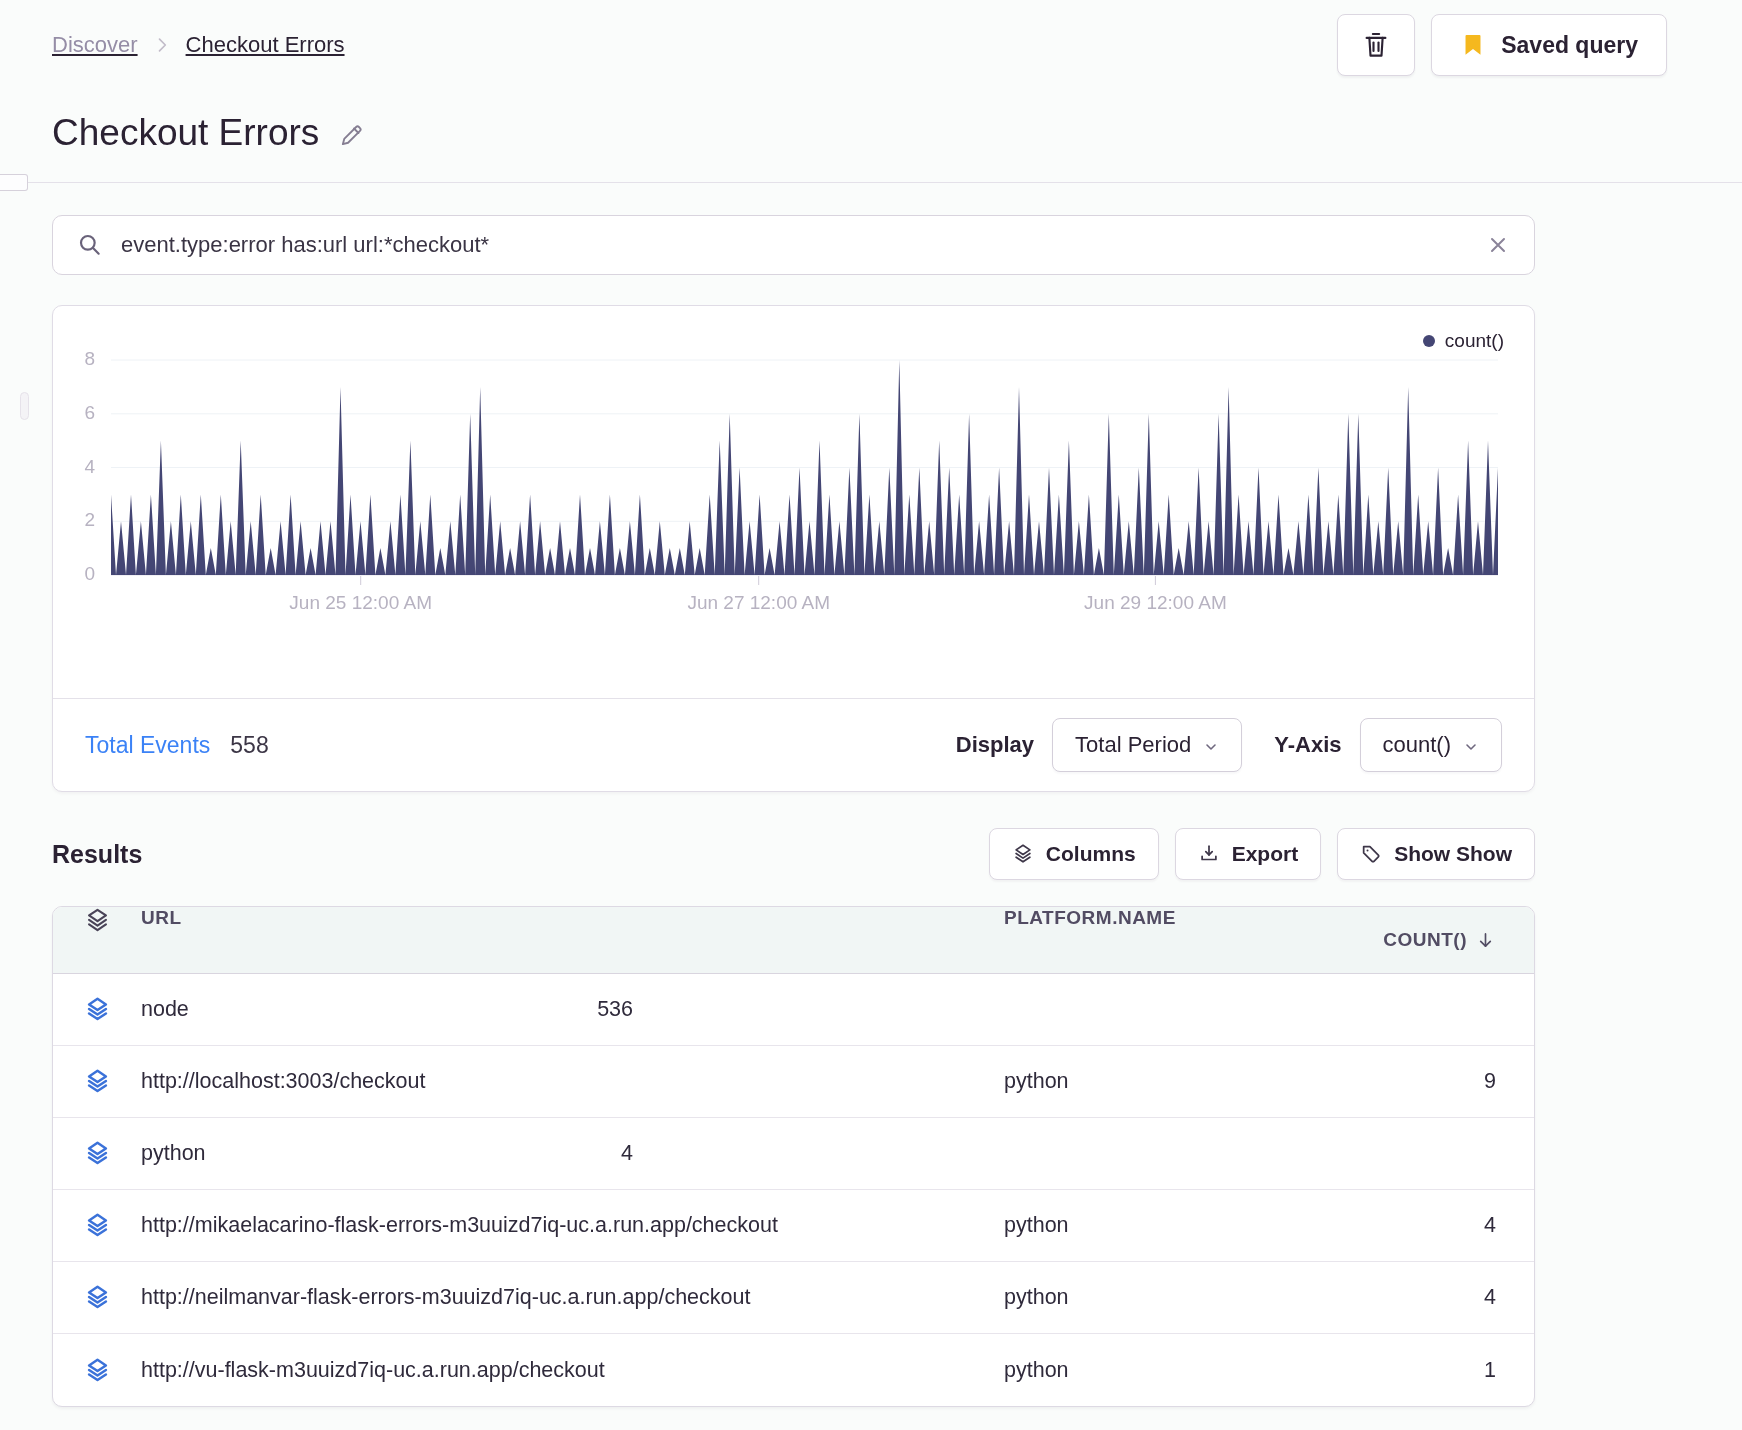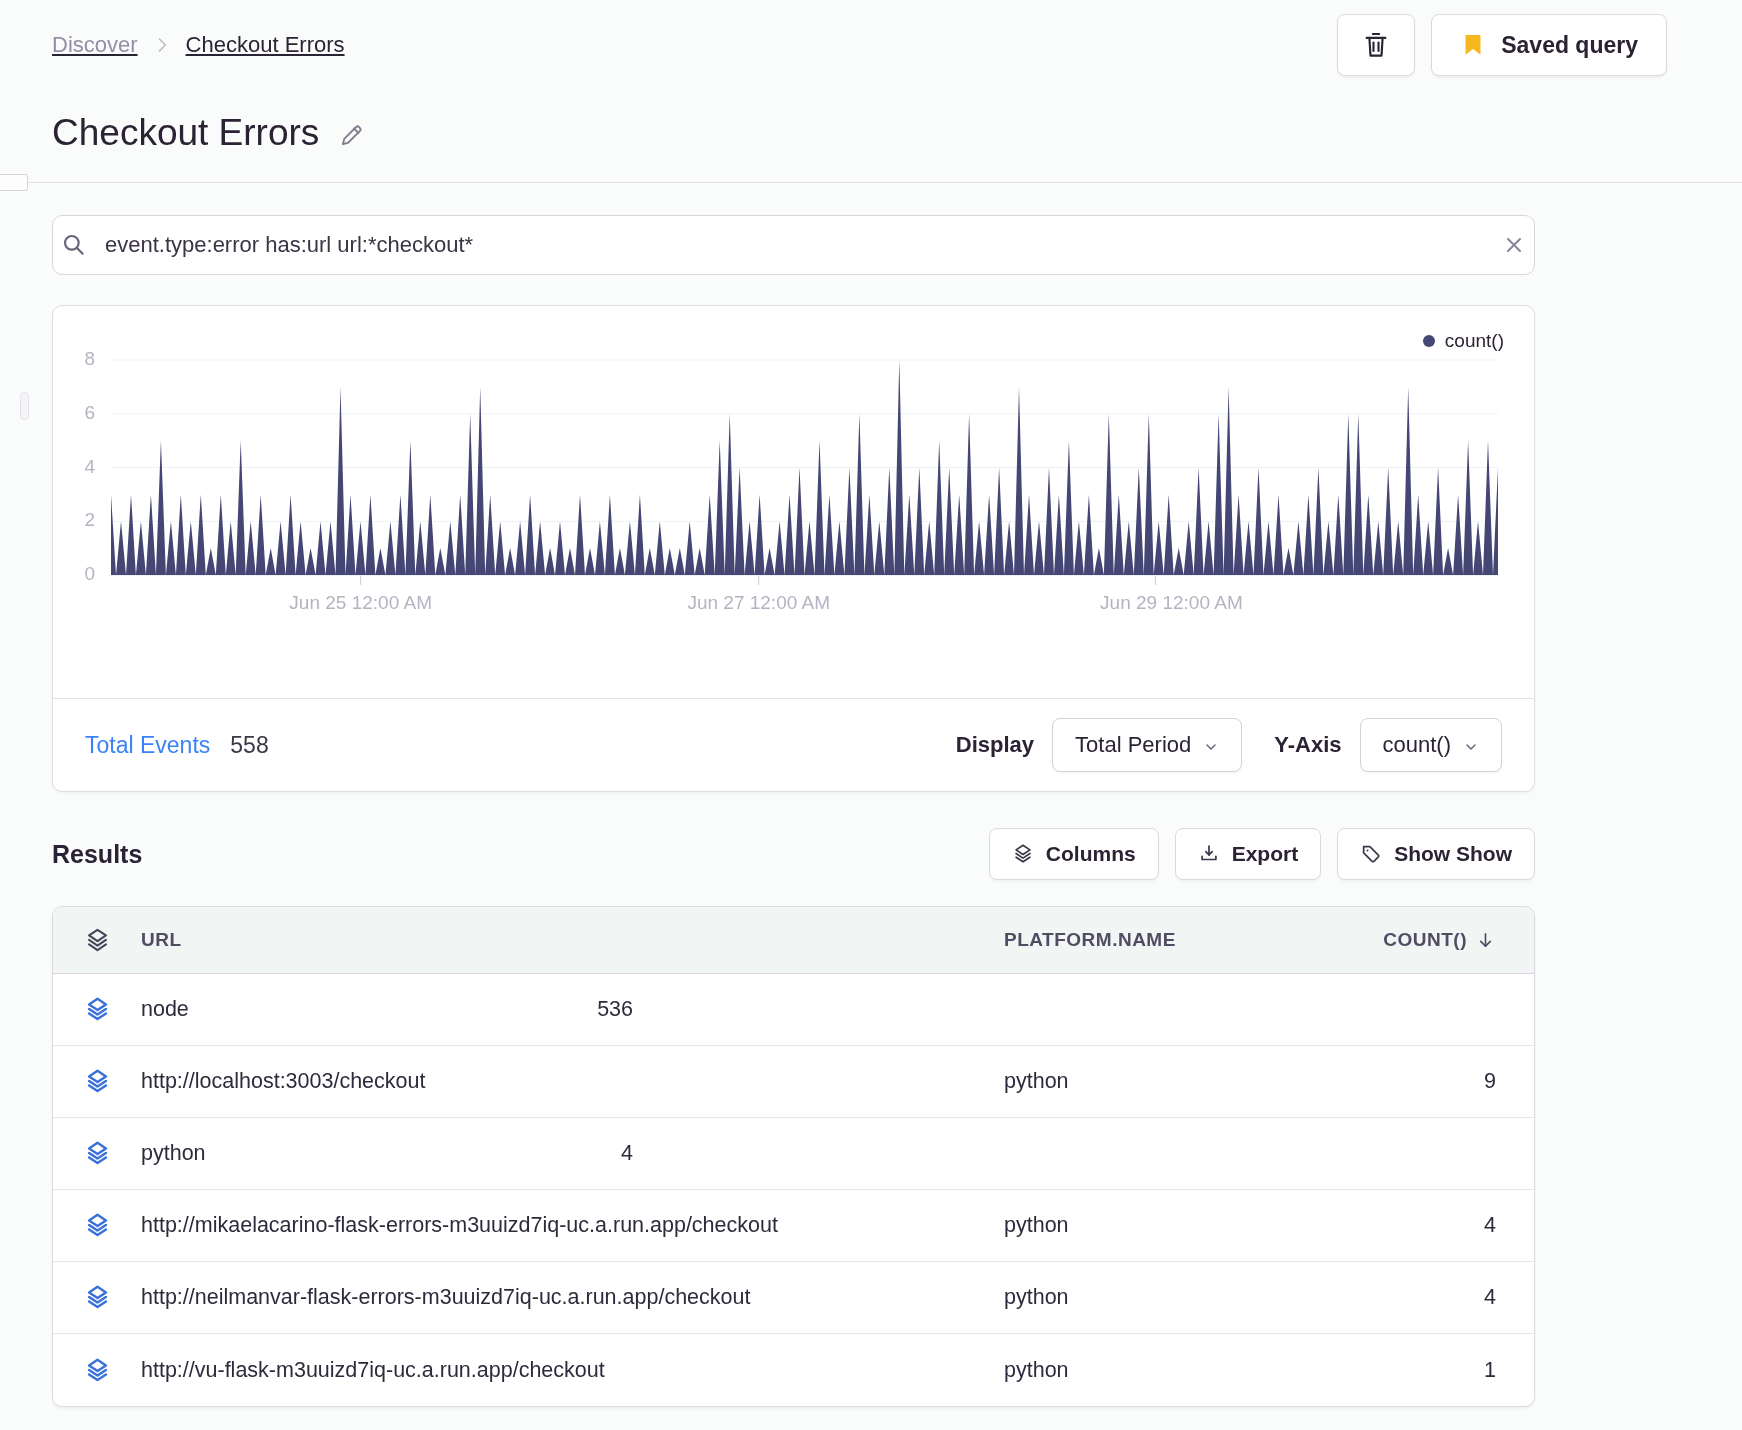--- a/index.html
+++ b/index.html
@@ -42,21 +42,21 @@
   }
   .side-nub {
     position:absolute; left:20px; top:392px; width:9px; height:28px;
     background:#f4f3f6; border:1px solid #e6e2ea; border-radius:5px;
   }
 
   
   .search-bar {
     margin:32px 52px 0; width:1483px; height:60px;
     background:#fff; border:1px solid #d9d4de; border-radius:10px;
-    display:flex; align-items:center; padding:0 8px; gap:18px;
+    display:flex; align-items:center; padding:0 24px; gap:18px;
   }
   .search-icon { color:#69627a; flex:none; }
   .search-text { flex:1; font-size:22px; color:#3a3444; }
   .search-clear { color:#8a8399; flex:none; cursor:pointer; }
 
   
   .chart-card {
     margin:30px 52px 0; width:1483px;
     background:#fff; border:1px solid #e0dce6; border-radius:10px;
     box-shadow:0 2px 3px rgba(43,34,51,0.04);
@@ -98,21 +98,21 @@
   }
   .sm-btn .ic { color:#3e3749; display:flex; }
 
   
   .table-card {
     margin:26px 52px 0; width:1483px;
     background:#fff; border:1px solid #ddd9e3; border-radius:10px;
     overflow:hidden; box-shadow:0 2px 3px rgba(43,34,51,0.05);
   }
   .thead {
-    display:flex; align-items:center; height:67px;
+    display:flex; height:67px;
     background:#f1f6f5; border-bottom:1px solid #d9d5df;
     font-size:19px; font-weight:700; color:#524c63; letter-spacing:0.5px;
   }
   .col-icon { width:88px; display:flex; justify-content:center; flex:none; }
   .col-url { flex:1; min-width:0; }
   .col-platform { width:330px; flex:none; }
   .col-count { width:200px; flex:none; display:flex; align-items:center; justify-content:flex-end; padding-right:38px; gap:8px; }
   .trow {
     display:flex; align-items:center; height:72px;
     border-bottom:1px solid #e8e5ec; font-size:21.5px; color:#2f2a3b;
@@ -205,21 +205,21 @@
         <line x1="0" y1="67.8" x2="1387" y2="67.8" stroke="#eef2f6" stroke-width="1"></line>
         <line x1="0" y1="14.0" x2="1387" y2="14.0" stroke="#eef2f6" stroke-width="1"></line>
         <line x1="0" y1="229" x2="1387" y2="229" stroke="#e4e1e9" stroke-width="1"></line>
         <line x1="249.7" y1="230" x2="249.7" y2="239" stroke="#cfcad8" stroke-width="1"></line>
         <line x1="647.7" y1="230" x2="647.7" y2="239" stroke="#cfcad8" stroke-width="1"></line>
         <line x1="1044.4" y1="230" x2="1044.4" y2="239" stroke="#cfcad8" stroke-width="1"></line>
         <path d="M0 229 L0.0 148.4 L5.0 229 L10.0 175.3 L15.0 229 L20.0 148.4 L24.9 229 L29.9 175.3 L34.9 229 L39.9 148.4 L44.9 229 L49.9 94.6 L54.9 229 L59.9 175.3 L64.9 229 L69.8 148.4 L74.8 229 L79.8 175.3 L84.8 229 L89.8 148.4 L94.8 229 L99.8 202.1 L104.8 229 L109.8 148.4 L114.8 229 L119.7 175.3 L124.7 229 L129.7 94.6 L134.7 229 L139.7 175.3 L144.7 229 L149.7 148.4 L154.7 229 L159.7 202.1 L164.6 229 L169.6 175.3 L174.6 229 L179.6 148.4 L184.6 229 L189.6 175.3 L194.6 229 L199.6 202.1 L204.6 229 L209.5 175.3 L214.5 229 L219.5 175.3 L224.5 229 L229.5 40.9 L234.5 229 L239.5 148.4 L244.5 229 L249.5 175.3 L254.4 229 L259.4 148.4 L264.4 229 L269.4 202.1 L274.4 229 L279.4 175.3 L284.4 229 L289.4 148.4 L294.4 229 L299.4 94.6 L304.3 229 L309.3 175.3 L314.3 229 L319.3 148.4 L324.3 229 L329.3 202.1 L334.3 229 L339.3 175.3 L344.3 229 L349.2 148.4 L354.2 229 L359.2 67.8 L364.2 229 L369.2 40.9 L374.2 229 L379.2 148.4 L384.2 229 L389.2 175.3 L394.1 229 L399.1 202.1 L404.1 229 L409.1 175.3 L414.1 229 L419.1 148.4 L424.1 229 L429.1 175.3 L434.1 229 L439.1 202.1 L444.0 229 L449.0 175.3 L454.0 229 L459.0 202.1 L464.0 229 L469.0 148.4 L474.0 229 L479.0 202.1 L484.0 229 L488.9 175.3 L493.9 229 L498.9 148.4 L503.9 229 L508.9 202.1 L513.9 229 L518.9 175.3 L523.9 229 L528.9 148.4 L533.8 229 L538.8 202.1 L543.8 229 L548.8 175.3 L553.8 229 L558.8 202.1 L563.8 229 L568.8 202.1 L573.8 229 L578.7 175.3 L583.7 229 L588.7 202.1 L593.7 229 L598.7 148.4 L603.7 229 L608.7 94.6 L613.7 229 L618.7 67.8 L623.7 229 L628.6 121.5 L633.6 229 L638.6 175.3 L643.6 229 L648.6 148.4 L653.6 229 L658.6 202.1 L663.6 229 L668.6 175.3 L673.5 229 L678.5 148.4 L683.5 229 L688.5 121.5 L693.5 229 L698.5 175.3 L703.5 229 L708.5 94.6 L713.5 229 L718.4 148.4 L723.4 229 L728.4 175.3 L733.4 229 L738.4 121.5 L743.4 229 L748.4 67.8 L753.4 229 L758.4 148.4 L763.3 229 L768.3 175.3 L773.3 229 L778.3 121.5 L783.3 229 L788.3 14.0 L793.3 229 L798.3 148.4 L803.3 229 L808.3 121.5 L813.2 229 L818.2 175.3 L823.2 229 L828.2 94.6 L833.2 229 L838.2 121.5 L843.2 229 L848.2 148.4 L853.2 229 L858.1 67.8 L863.1 229 L868.1 175.3 L873.1 229 L878.1 148.4 L883.1 229 L888.1 121.5 L893.1 229 L898.1 175.3 L903.0 229 L908.0 40.9 L913.0 229 L918.0 148.4 L923.0 229 L928.0 175.3 L933.0 229 L938.0 121.5 L943.0 229 L947.9 148.4 L952.9 229 L957.9 94.6 L962.9 229 L967.9 175.3 L972.9 229 L977.9 148.4 L982.9 229 L987.9 202.1 L992.9 229 L997.8 67.8 L1002.8 229 L1007.8 148.4 L1012.8 229 L1017.8 175.3 L1022.8 229 L1027.8 121.5 L1032.8 229 L1037.8 67.8 L1042.7 229 L1047.7 175.3 L1052.7 229 L1057.7 148.4 L1062.7 229 L1067.7 202.1 L1072.7 229 L1077.7 175.3 L1082.7 229 L1087.6 121.5 L1092.6 229 L1097.6 175.3 L1102.6 229 L1107.6 67.8 L1112.6 229 L1117.6 40.9 L1122.6 229 L1127.6 148.4 L1132.6 229 L1137.5 175.3 L1142.5 229 L1147.5 121.5 L1152.5 229 L1157.5 175.3 L1162.5 229 L1167.5 148.4 L1172.5 229 L1177.5 202.1 L1182.4 229 L1187.4 175.3 L1192.4 229 L1197.4 148.4 L1202.4 229 L1207.4 121.5 L1212.4 229 L1217.4 175.3 L1222.4 229 L1227.3 148.4 L1232.3 229 L1237.3 67.8 L1242.3 229 L1247.3 67.8 L1252.3 229 L1257.3 148.4 L1262.3 229 L1267.3 175.3 L1272.2 229 L1277.2 121.5 L1282.2 229 L1287.2 175.3 L1292.2 229 L1297.2 40.9 L1302.2 229 L1307.2 148.4 L1312.2 229 L1317.2 175.3 L1322.1 229 L1327.1 121.5 L1332.1 229 L1337.1 202.1 L1342.1 229 L1347.1 148.4 L1352.1 229 L1357.1 94.6 L1362.1 229 L1367.0 175.3 L1372.0 229 L1377.0 94.6 L1382.0 229 L1387.0 121.5 L1387 229 Z" fill="#444674"></path>
       </svg>
     <div class="xtick" style="left: 307.66px;">Jun 25 12:00 AM</div>
       <div class="xtick" style="left: 705.729px;">Jun 27 12:00 AM</div>
-      <div class="xtick" style="left: 1102.41px; margin-left: 16px;">Jun 29 12:00 AM</div>
+      <div class="xtick" style="left: 1102.41px;">Jun 29 12:00 AM</div>
       <div id="xticks"></div>
   </div>
   <div class="chart-footer">
     <div class="total-events">
       <span class="lbl">Total Events</span>
       <span class="val">558</span>
     </div>
     <div class="footer-controls">
       <div class="ctl-group">
         <span class="ctl-label">Display</span>

